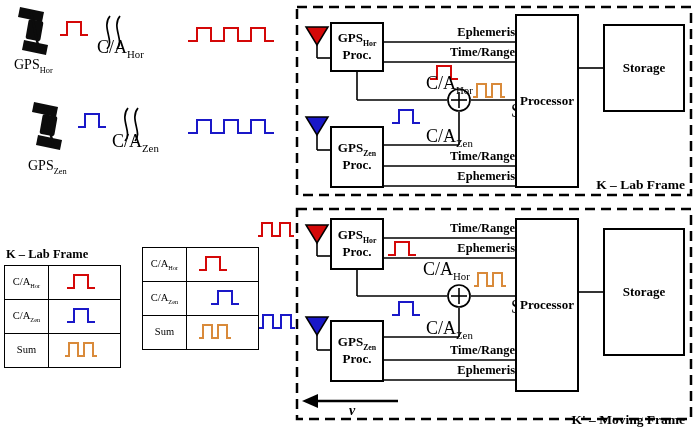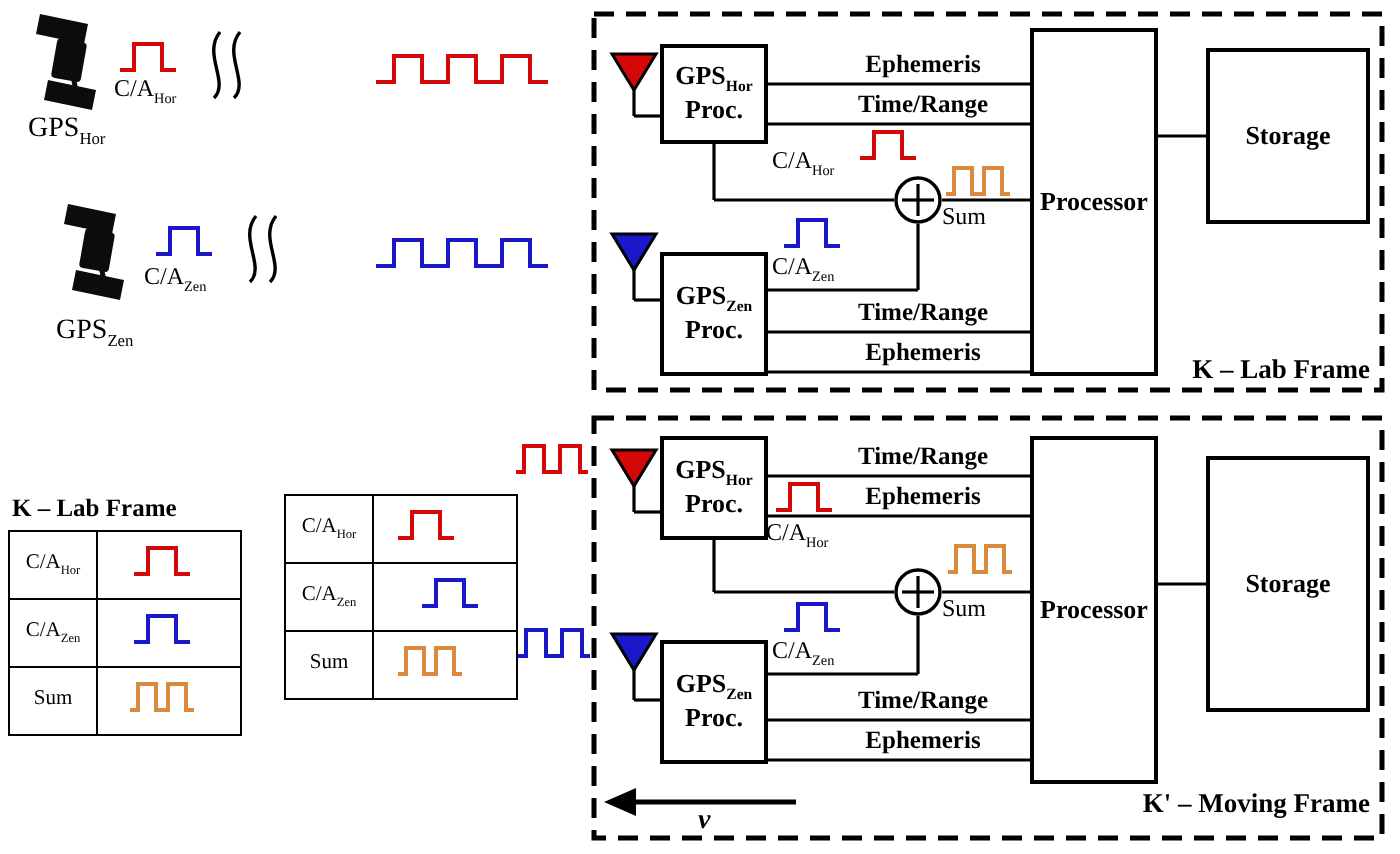--- a/index.html
+++ b/index.html
@@ -5,22 +5,22 @@
   * { margin:0; padding:0; box-sizing:border-box; }
   html,body { background:#fff; }
   #canvas { position:relative; width:700px; height:427px; background:#fff;
             font-family:"Liberation Serif", serif; color:#000; overflow:hidden; }
   svg.overlay { position:absolute; left:0; top:0; z-index:1; }
   .dashed { fill:none; stroke:#000; stroke-width:2.5; stroke-dasharray:10 6; }
   .box { position:absolute; border:2px solid #000; background:#fff; z-index:2;
          display:flex; flex-direction:column; align-items:center; justify-content:center;
          font-weight:700; font-size:13px; line-height:1.15; text-align:center; }
   .lbl { position:absolute; z-index:2; white-space:nowrap; }
-  .bus { font-weight:700; font-size:12.5px; text-align:center;padding-left:24px; }
-  .ca  { font-size:12px; }
+  .bus { font-weight:700; font-size:12.5px; text-align:right;padding-left:24px; }
+  .ca  { font-size:18px;margin-left:40px; }
   .satlabel { font-size:14px; }
   .frametitle { font-weight:700; font-size:13.5px; text-align:right; }
   .vlabel { font-style:italic; font-weight:700; font-size:14px; }
   sub { font-size:0.6em; }
   .tbl { position:absolute; z-index:2; }
   .tbl .ttitle { font-weight:700; font-size:12.5px; margin:0 0 3px 2px; }
   .tbl table { border-collapse:collapse; background:#fff; }
   .tbl td { border:1.8px solid #000; }
   td.lab { width:44px; height:34px; text-align:center; font-size:10.5px; }
   td.wave { width:72px; height:34px; text-align:center; vertical-align:middle; }
@@ -160,21 +160,21 @@
     <div><span>GPS</span><sub>Zen</sub></div>
     <div>Proc.</div>
   </div>
   <div class="lbl ca" style="left:386px;top:318px"><span>C/A</span><sub>Zen</sub></div>
   <div class="lbl bus" style="left:384px;top:343px;width:131px">Time/Range</div>
   <div class="lbl bus" style="left:384px;top:363px;width:131px">Ephemeris</div>
 
   <div class="box" style="left:515px;top:218px;width:64px;height:174px">Processor</div>
   <div class="box" style="left:603px;top:228px;width:82px;height:128px">Storage</div>
   <div class="lbl vlabel" style="left:349px;top:403px">v</div>
-  <div class="lbl frametitle" style="left:540px;top:394px;width:145px">K' – Moving Frame</div>
+  <div class="lbl frametitle" style="left:540px;top:412px;width:145px">K' – Moving Frame</div>
 
   <div class="tbl" style="left:4px;top:247px">
     <div class="ttitle">K – Lab Frame</div>
     <table>
         <tbody>
       <tr>
         <td class="lab"><span>C/A</span><sub>Hor</sub></td>
         <td class="wave"><svg width="68" height="26">
                 <use href="#pulse1" x="16" y="5" stroke="#d40808"></use>
               </svg></td>

